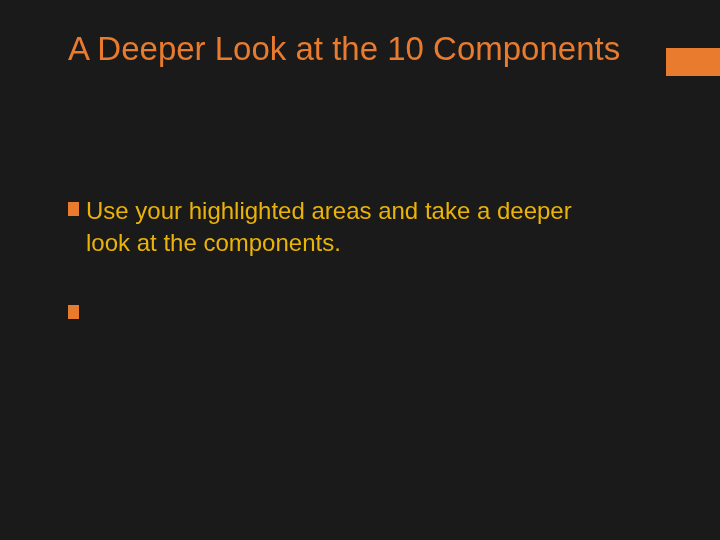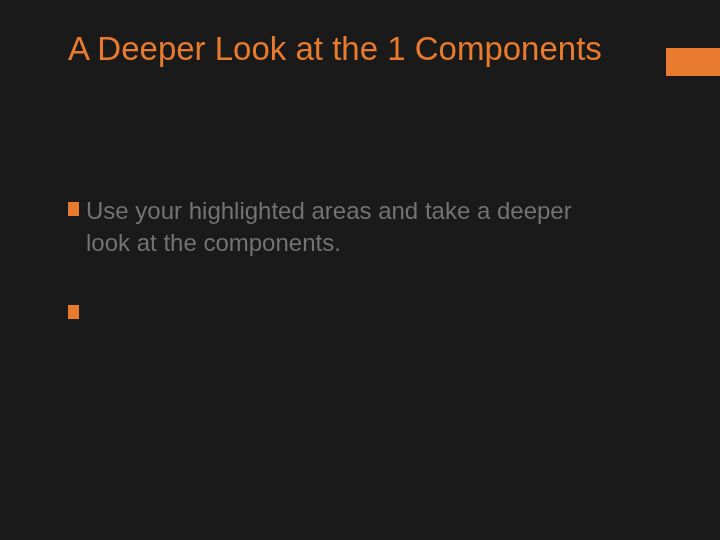--- a/index.html
+++ b/index.html
@@ -34,42 +34,42 @@
       max-width: 560px;
     }
     .bullet-list {
       position: absolute;
       top: 195px;
       left: 68px;
       right: 130px;
       list-style: none;
     }
     .bullet-item {
-      color: #737373;
+      color: #eab308;
       font-size: 24px;
       line-height: 1.35;
       margin-bottom: 38px;
       position: relative;
       padding-left: 18px;
     }
     .bullet-marker {
       position: absolute;
       left: 0;
       top: 7px;
       width: 11px;
       height: 14px;
       background: #e87b2e;
     }
   </style>
 </head>
 <body>
 
 <div class="accent-bar"></div>
 
-<h1 class="title">A Deeper Look at the 1 Components</h1>
+<h1 class="title">A Deeper Look at the 10 Components</h1>
 
 <ul class="bullet-list">
   <li class="bullet-item">
     <span class="bullet-marker"></span>
     <span>Use your highlighted areas and take a deeper look at the components.</span>
   </li>
   <li class="bullet-item">
     <span class="bullet-marker"></span>
   </li>
 </ul>

